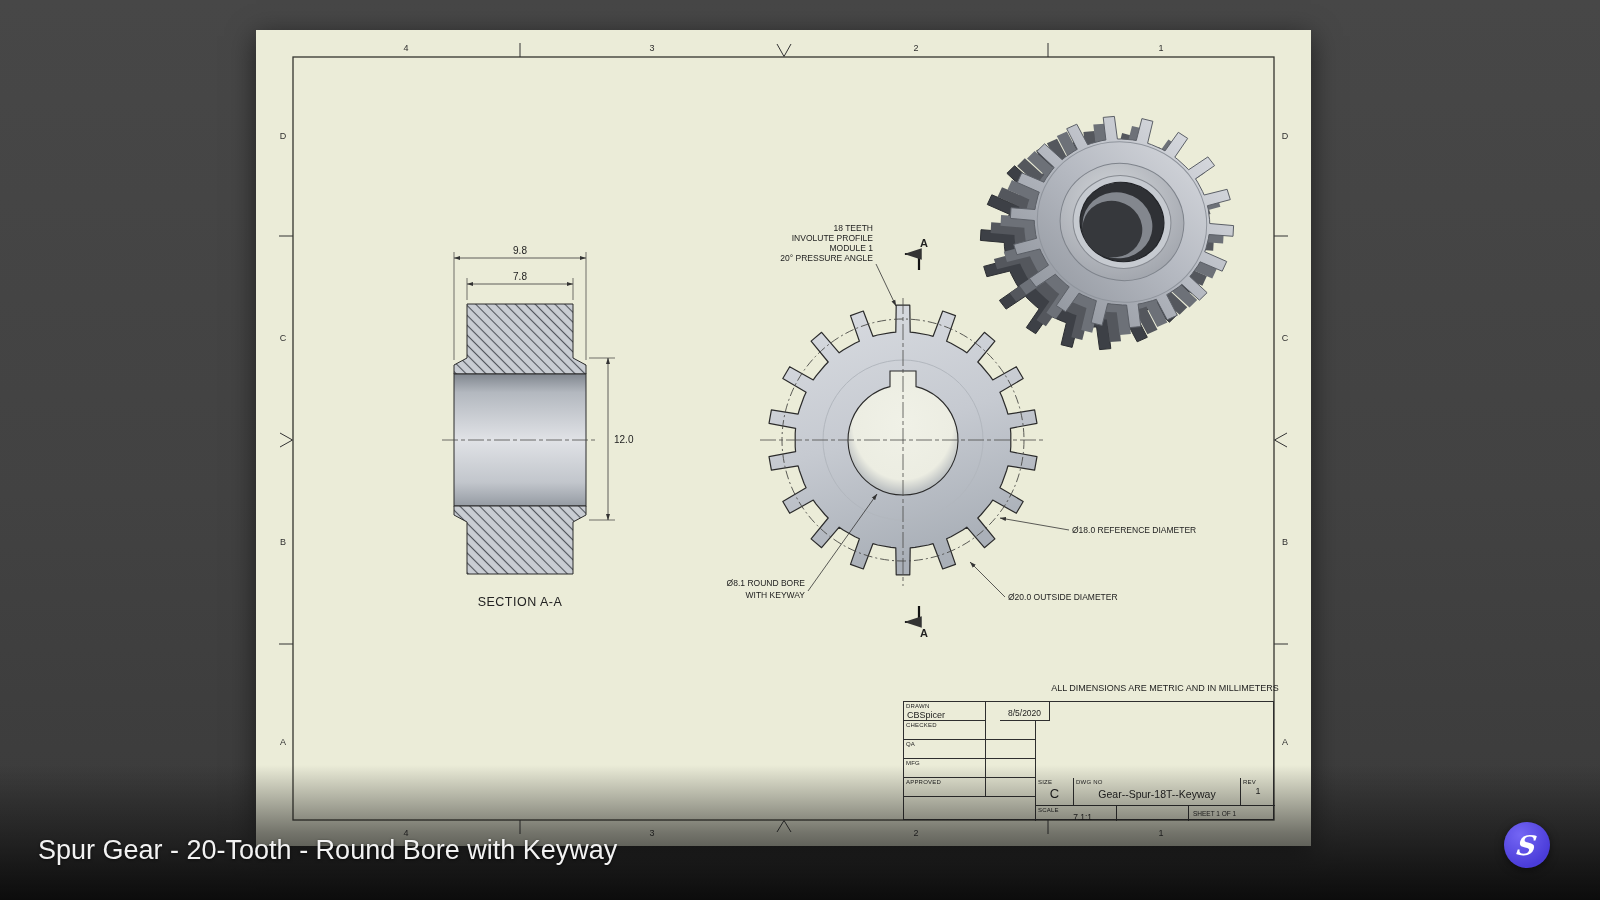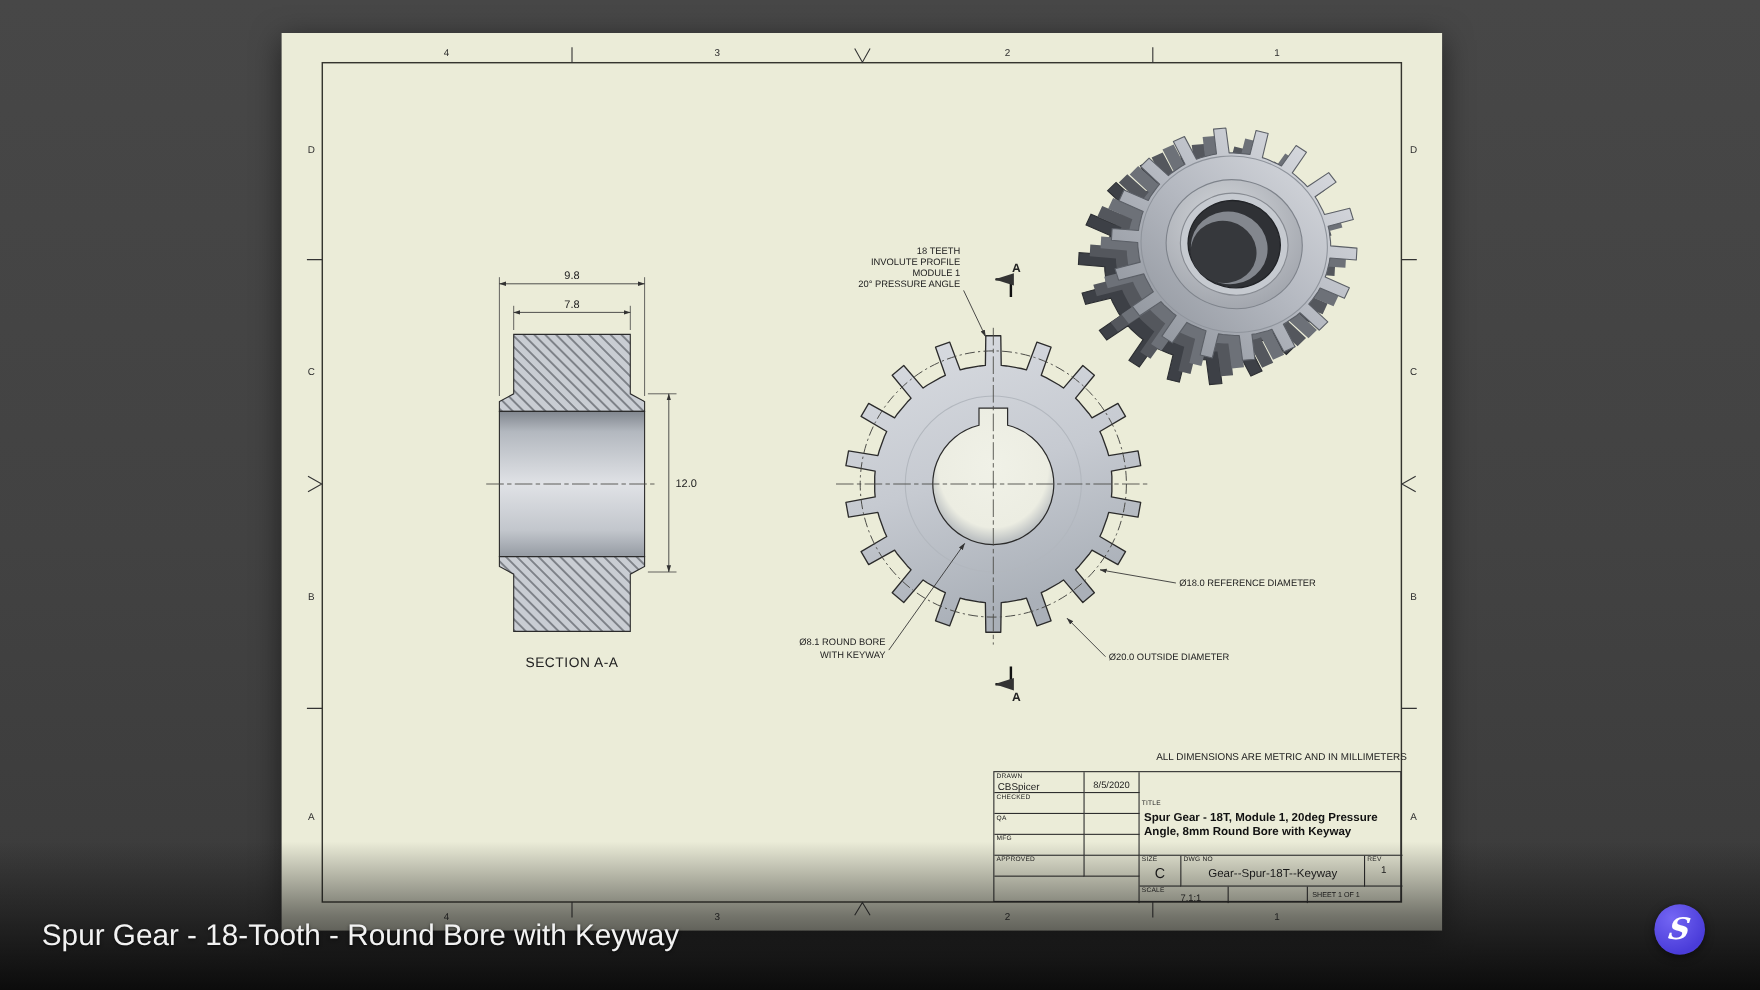--- a/index.html
+++ b/index.html
@@ -204,45 +204,41 @@
 
       <text class="units" x="909" y="661">ALL DIMENSIONS ARE METRIC AND IN MILLIMETERS</text>
     </svg>
 
     
     <div class="tblock">
       <div class="tc" style="left:0;top:0;width:82px;height:19px">
         <span class="lab">DRAWN</span>
         <span class="val">CBSpicer</span>
       </div>
-      <div class="tc" style="left:82px;top:0;width:50px;height:19px">
+      <div class="tc" style="left:96px;top:0;width:50px;height:19px">
         <div class="dt">8/5/2020</div>
       </div>
       <div class="tc" style="left:0;top:19px;width:82px;height:19px">
         <span class="lab">CHECKED</span>
       </div>
       <div class="tc" style="left:82px;top:19px;width:50px;height:19px"></div>
       <div class="tc" style="left:0;top:38px;width:82px;height:19px">
         <span class="lab">QA</span>
       </div>
       <div class="tc" style="left:82px;top:38px;width:50px;height:19px"></div>
       <div class="tc" style="left:0;top:57px;width:82px;height:19px">
         <span class="lab">MFG</span>
       </div>
       <div class="tc" style="left:82px;top:57px;width:50px;height:19px"></div>
       <div class="tc" style="left:0;top:76px;width:82px;height:19px">
         <span class="lab">APPROVED</span>
       </div>
       <div class="tc" style="left:82px;top:76px;width:50px;height:19px"></div>
       <div class="tc nb" style="left:0;top:95px;width:132px;height:24px"></div>
 
-      <div class="tc nr" style="left:132px;top:25px;width:239px;height:51px">
-        <span class="lab">TITLE</span>
-        <div class="ttl">Spur Gear - 18T, Module 1, 20deg Pressure Angle, 8mm Round Bore with Keyway</div>
-      </div>
       <div class="tc" style="left:132px;top:76px;width:38px;height:28px">
         <span class="lab">SIZE</span>
         <div class="big">C</div>
       </div>
       <div class="tc" style="left:170px;top:76px;width:167px;height:28px">
         <span class="lab">DWG NO</span>
         <div class="dwgv">Gear--Spur-18T--Keyway</div>
       </div>
       <div class="tc nr" style="left:337px;top:76px;width:34px;height:28px">
         <span class="lab">REV</span>
@@ -253,17 +249,17 @@
         <span class="sclv">7.1:1</span>
       </div>
       <div class="tc nb" style="left:213px;top:104px;width:72px;height:15px"></div>
       <div class="tc nr nb" style="left:285px;top:104px;width:86px;height:15px">
         <div class="shv">SHEET 1  OF  1</div>
       </div>
     </div>
   </div>
 
   <div class="fade"></div>
-  <div class="caption">Spur Gear - 18-Tooth - Round Bore with Keyway</div>
+  <div class="caption">Spur Gear - 20-Tooth - Round Bore with Keyway</div>
   <div class="logo">
     <span>S</span>
   </div>
 </div>
 
 </body></html>

